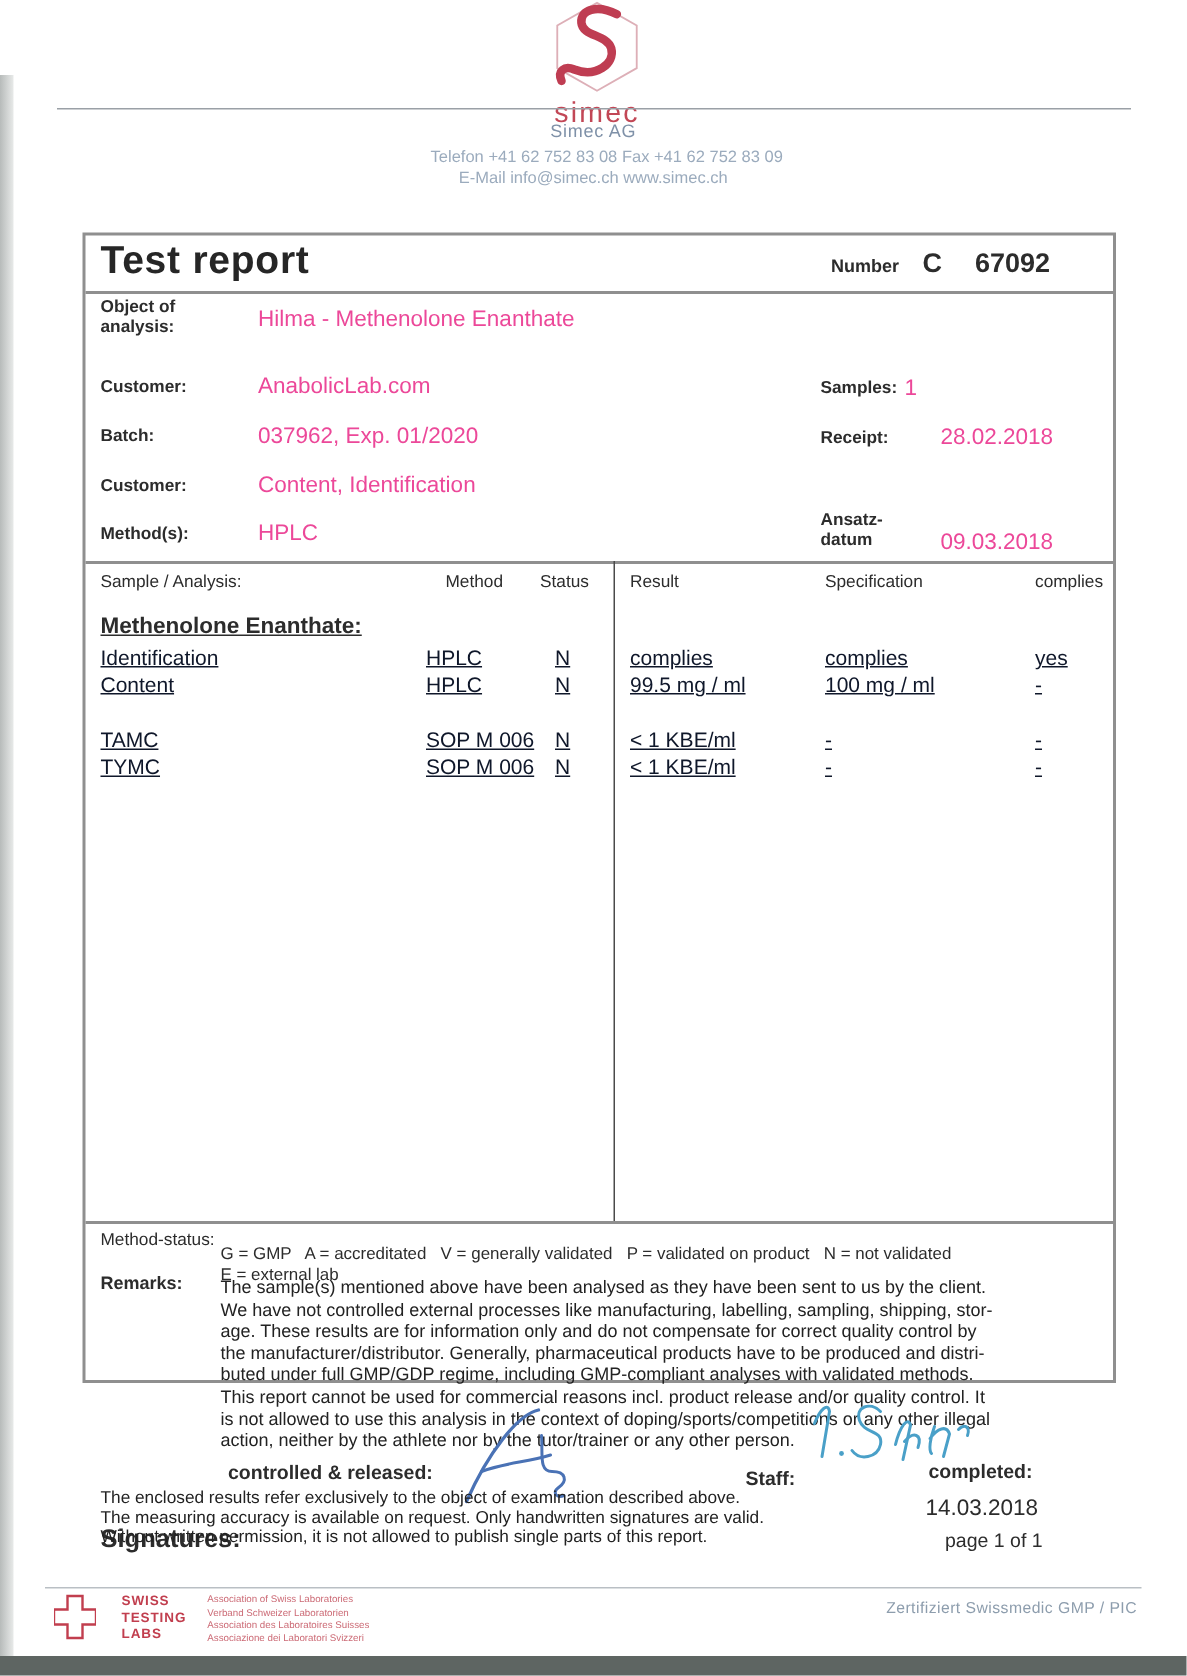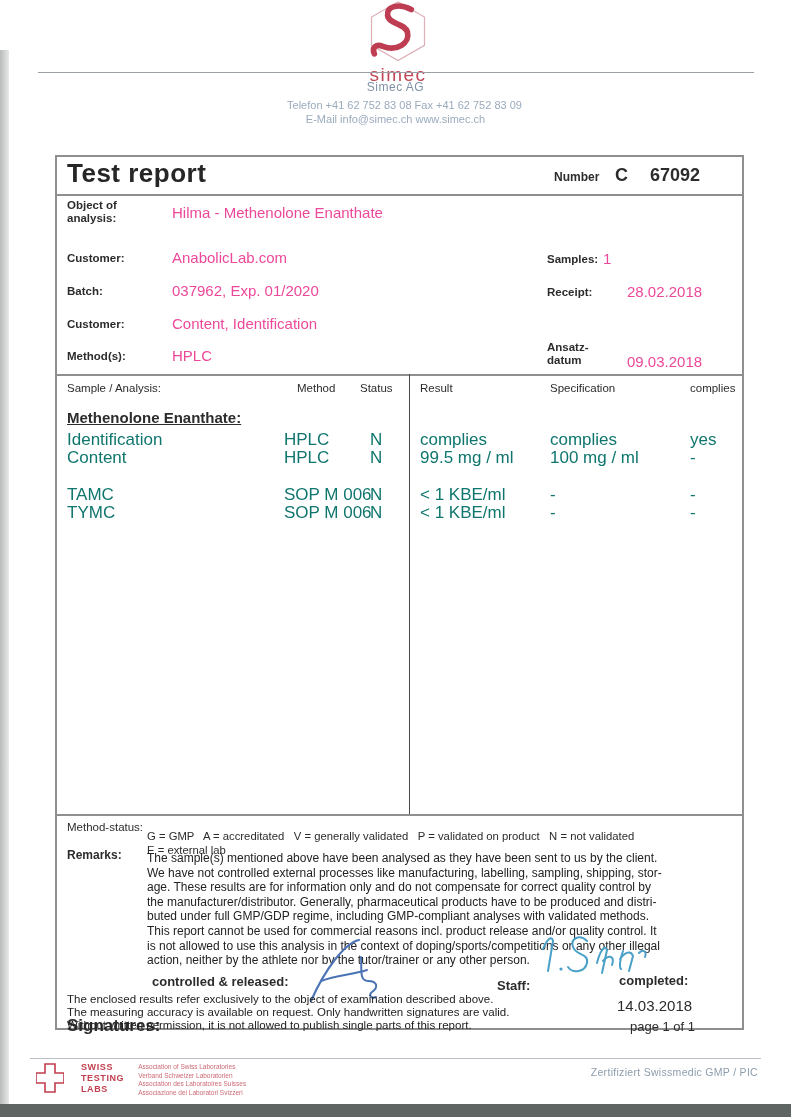--- a/index.html
+++ b/index.html
@@ -16,39 +16,39 @@
   .logo-wrap{position:absolute;left:350px;top:0;width:96px;text-align:center;}
   .logo-wordmark{display:block;margin-top:-10px;font-size:19px;letter-spacing:1.5px;color:#c24756;}
   .header-rule{position:absolute;left:38px;top:72px;width:716px;height:1px;background:#9aa0a6;}
   .company{position:absolute;left:0;top:80px;width:791px;text-align:center;color:#7f91a8;}
   .company-name{font-size:12px;letter-spacing:0.5px;}
   .company-addr{font-size:13.5px;margin-top:7px;color:#90a0b4;letter-spacing:0.3px;}
   .company-tel{font-size:11px;margin-top:5px;color:#9babbd;padding-left:18px;}
   .company-mail{font-size:11px;margin-top:2px;color:#9babbd;}
 
   
-  .main-box{position:absolute;left:55px;top:155px;width:689px;height:875px;
+  .main-box{position:absolute;left:55px;top:155px;width:689px;height:767px;
     border:2px solid #8f8f8f;box-sizing:border-box;background:#fff;}
   .abs{position:absolute;}
   .title-row-rule{position:absolute;left:0;top:37px;width:100%;height:2px;background:#8f8f8f;}
   .report-title{left:10px;top:1px;font-size:26px;font-weight:bold;letter-spacing:0.5px;color:#262626;}
   .number-label{left:497px;top:13px;font-size:12px;font-weight:bold;}
   .number-prefix{left:558px;top:8px;font-size:18px;font-weight:bold;}
   .number-value{left:593px;top:8px;font-size:18px;font-weight:bold;}
 
   .lbl{font-size:11.5px;font-weight:bold;line-height:13px;white-space:pre-line;color:#2c2c2c;}
   .lbl-reg{font-size:11.5px;line-height:13px;color:#2c2c2c;}
   .val{font-size:15px;color:#ec4899;white-space:pre;}
 
   
   .table-vline{position:absolute;left:352px;top:217px;width:1px;height:440px;background:#4a4a4a;}
   .table-top-rule{position:absolute;left:0;top:217px;width:100%;height:2px;background:#8f8f8f;}
   .th{font-size:11.5px;font-weight:normal;}
   .group-heading{font-size:15px;font-weight:bold;text-decoration:underline;}
-  .cell{font-size:17px;color:#0f766e;white-space:pre;}
+  .cell{font-size:14px;color:#0f172a;white-space:pre;text-decoration:underline;}
 
   
   .ms-rule{position:absolute;left:0;top:657px;width:100%;height:2px;background:#8f8f8f;}
   .pre{white-space:pre-wrap;}
   .ms-text{font-size:11.3px;line-height:14px;width:595px;}
   .remarks-text{font-size:12px;line-height:14.6px;width:618px;color:#222;}
   .fine-print{font-size:11.5px;line-height:13px;width:530px;color:#222;}
 
   .sig-bold{font-size:13px;font-weight:bold;}
   .sig-svg{position:absolute;pointer-events:none;}

